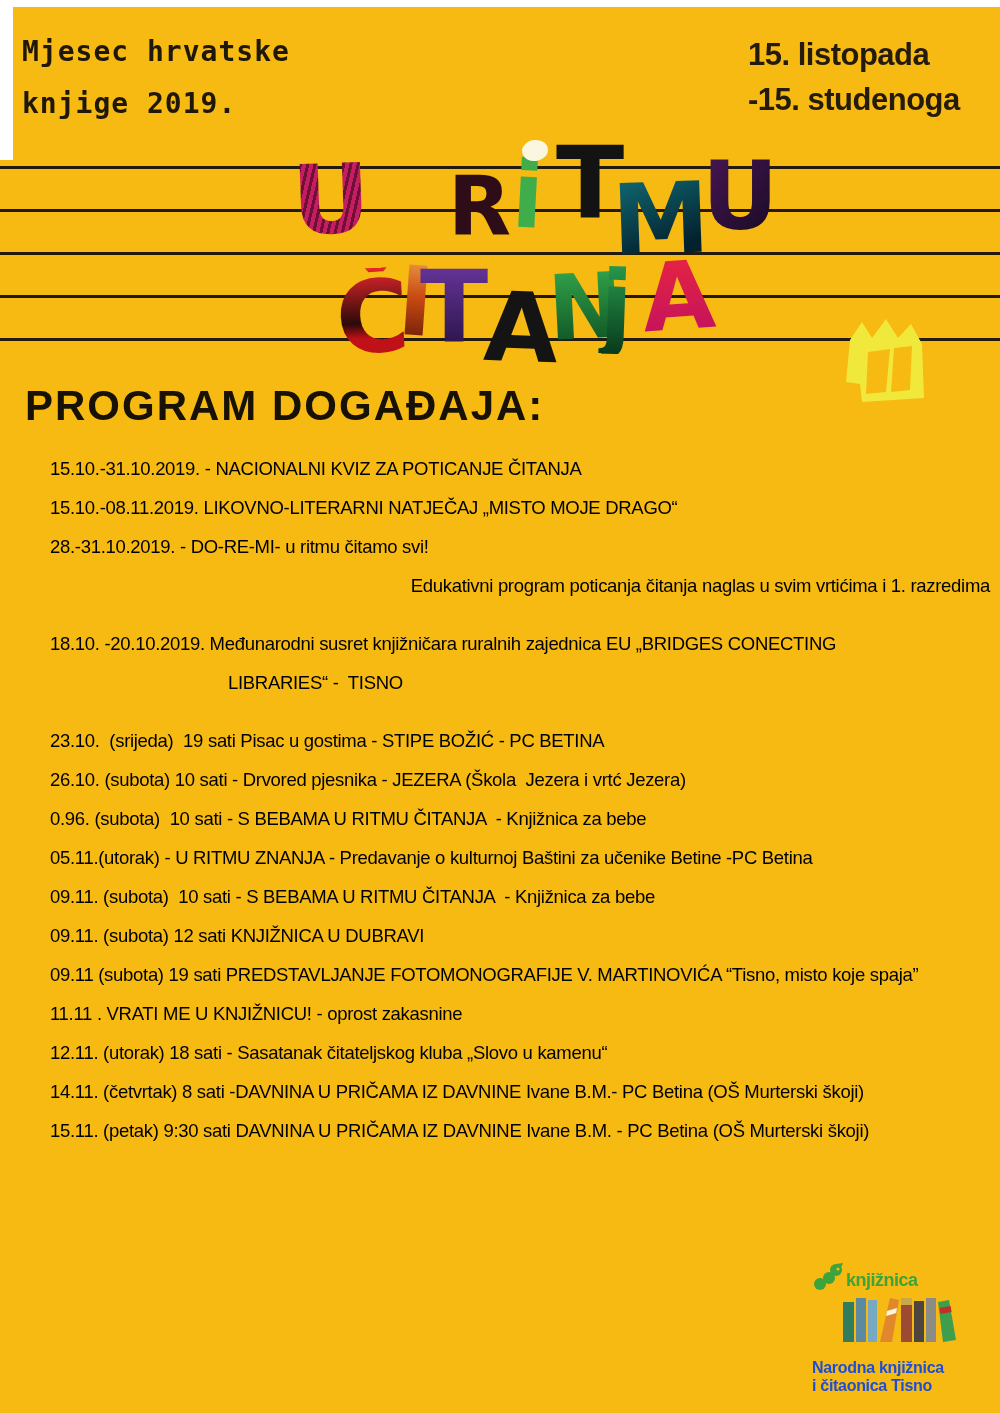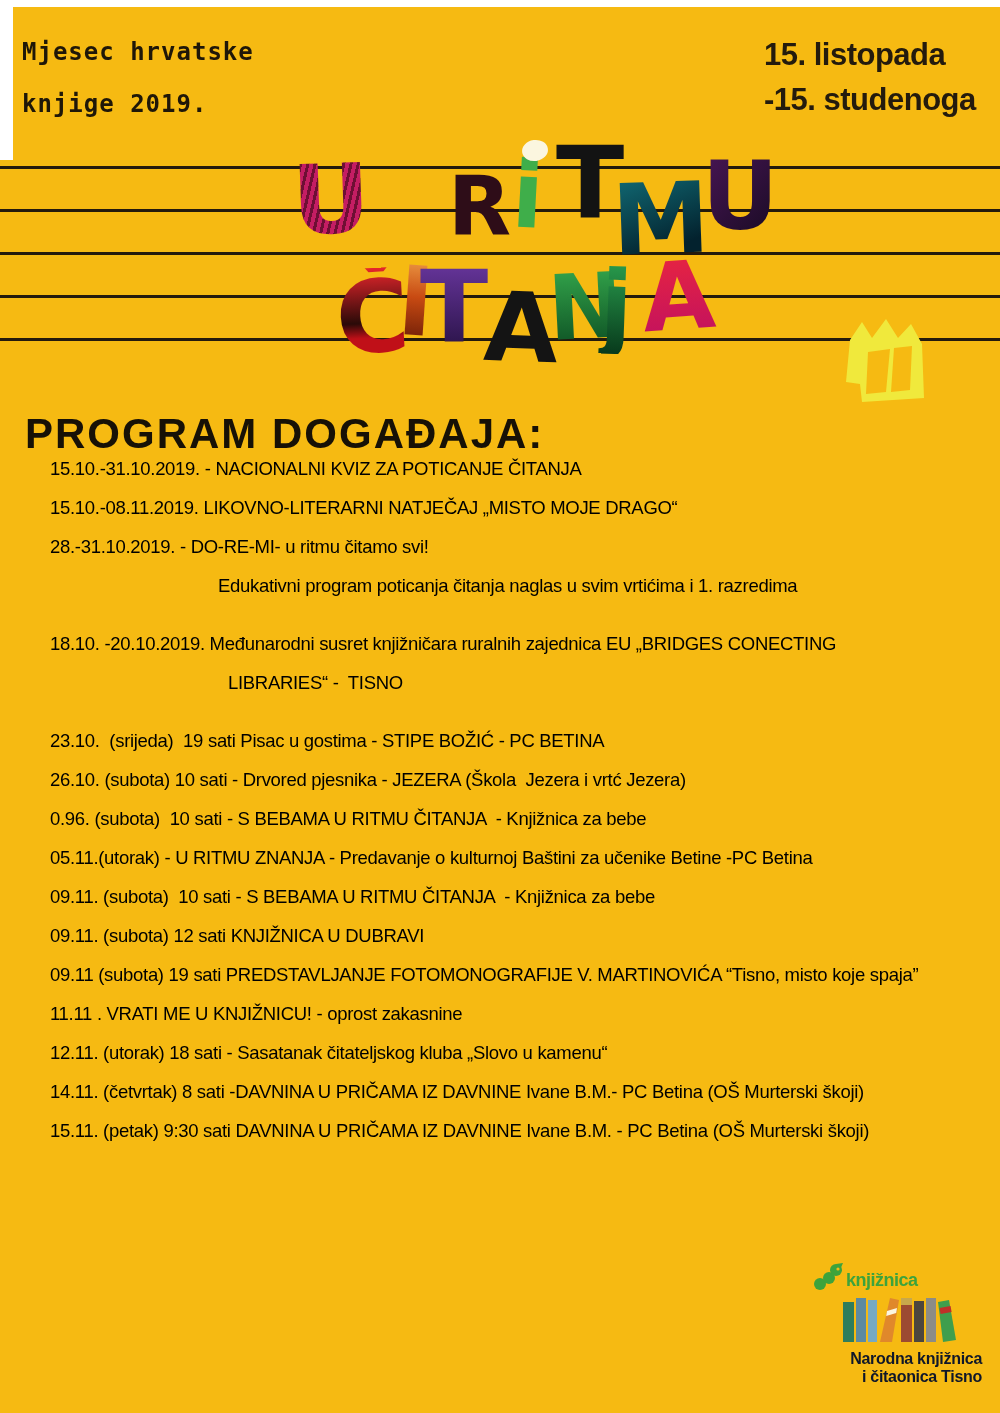--- a/index.html
+++ b/index.html
@@ -5,22 +5,22 @@
   html,body{margin:0;padding:0;}
   body{width:1000px;height:1413px;font-family:"Liberation Sans",sans-serif;}
   .poster{position:relative;width:1000px;height:1413px;background:#F6BA12;overflow:hidden;}
 
   
   .scan-top{position:absolute;left:0;top:0;width:1000px;height:7px;background:#ffffff;}
   .scan-left{position:absolute;left:0;top:0;width:13px;height:160px;background:#ffffff;}
 
   
   .mast-title{position:absolute;left:22px;top:26px;font-family:"DejaVu Sans Mono",monospace;
-    font-weight:bold;font-size:24px;line-height:52px;color:#1F1708;letter-spacing:1px;}
-  .mast-dates{position:absolute;left:764px;top:32px;font-size:31px;line-height:45px;
+    font-weight:bold;font-size:28px;line-height:52px;color:#1F1708;letter-spacing:1px;}
+  .mast-dates{position:absolute;left:748px;top:32px;font-size:31px;line-height:45px;
     color:#241B0D;font-weight:700;letter-spacing:-0.5px;}
 
   
   .staff-line{position:absolute;left:0;width:1000px;height:3px;background:#241A0C;}
   .sl1{top:166px}.sl2{top:209px}.sl3{top:252px}.sl4{top:295px}.sl5{top:338px}
 
   
   .ltr{position:absolute;font-family:"DejaVu Sans",sans-serif;font-weight:bold;line-height:1;}
   .w1-0{left:292px;top:152px;font-size:96px;color:#B8175C;transform:rotate(-2deg);}
   .w1-1{left:448px;top:166px;font-size:82px;color:#2E0D18;}
@@ -45,36 +45,36 @@
     .w2-5{background:linear-gradient(#2AA04F,#083A1C);-webkit-background-clip:text;color:transparent;}
     .w2-0{background:linear-gradient(#E8262C,#2A0A08 55%,#C01018 70%);-webkit-background-clip:text;color:transparent;}
     .w2-6{background:linear-gradient(#E82540,#C01060);-webkit-background-clip:text;color:transparent;}
   }
   .i-dot{position:absolute;left:522px;top:140px;width:26px;height:21px;background:#FBF6DF;
     border-radius:50%;transform:rotate(-8deg);}
 
   .crown{position:absolute;left:836px;top:316px;}
 
   
-  .prog-heading{position:absolute;left:25px;top:410px;font-size:42px;font-weight:bold;
+  .prog-heading{position:absolute;left:25px;top:382px;font-size:42px;font-weight:bold;
     letter-spacing:2px;color:#171106;transform:scaleY(1.02);}
   .prog-list{position:absolute;left:50px;top:458px;width:940px;color:#000000;
     font-size:18.5px;font-weight:normal;letter-spacing:-0.3px;}
   .row{white-space:pre;height:20px;margin-bottom:19px;}
-  .row.indent{padding-left:168px;}
+  .row.indent{padding-left:168px;text-align:right;}
   .row.indent2{padding-left:178px;}
   .row.gap{margin-top:38px;}
 
   
   .logo{position:absolute;left:812px;top:1262px;width:170px;}
   .logo-brand{display:flex;align-items:flex-start;}
   .logo-brand-text{font-size:18px;font-weight:bold;color:#3DA33C;letter-spacing:-0.5px;margin-top:8px;}
   .logo-books{margin-left:31px;margin-top:-2px;}
-  .logo-caption{margin-top:2px;text-align:right;font-size:16px;line-height:18px;
-    font-weight:bold;color:#0f172a;letter-spacing:-0.3px;}
+  .logo-caption{margin-top:11px;text-align:left;font-size:16px;line-height:18px;
+    font-weight:bold;color:#1d4ed8;letter-spacing:-0.3px;}
 </style>
 </head>
 <body>
 
 <div class="poster">
 
   <div class="scan-top"></div>
   <div class="scan-left"></div>
 
   <div class="mast-title">

